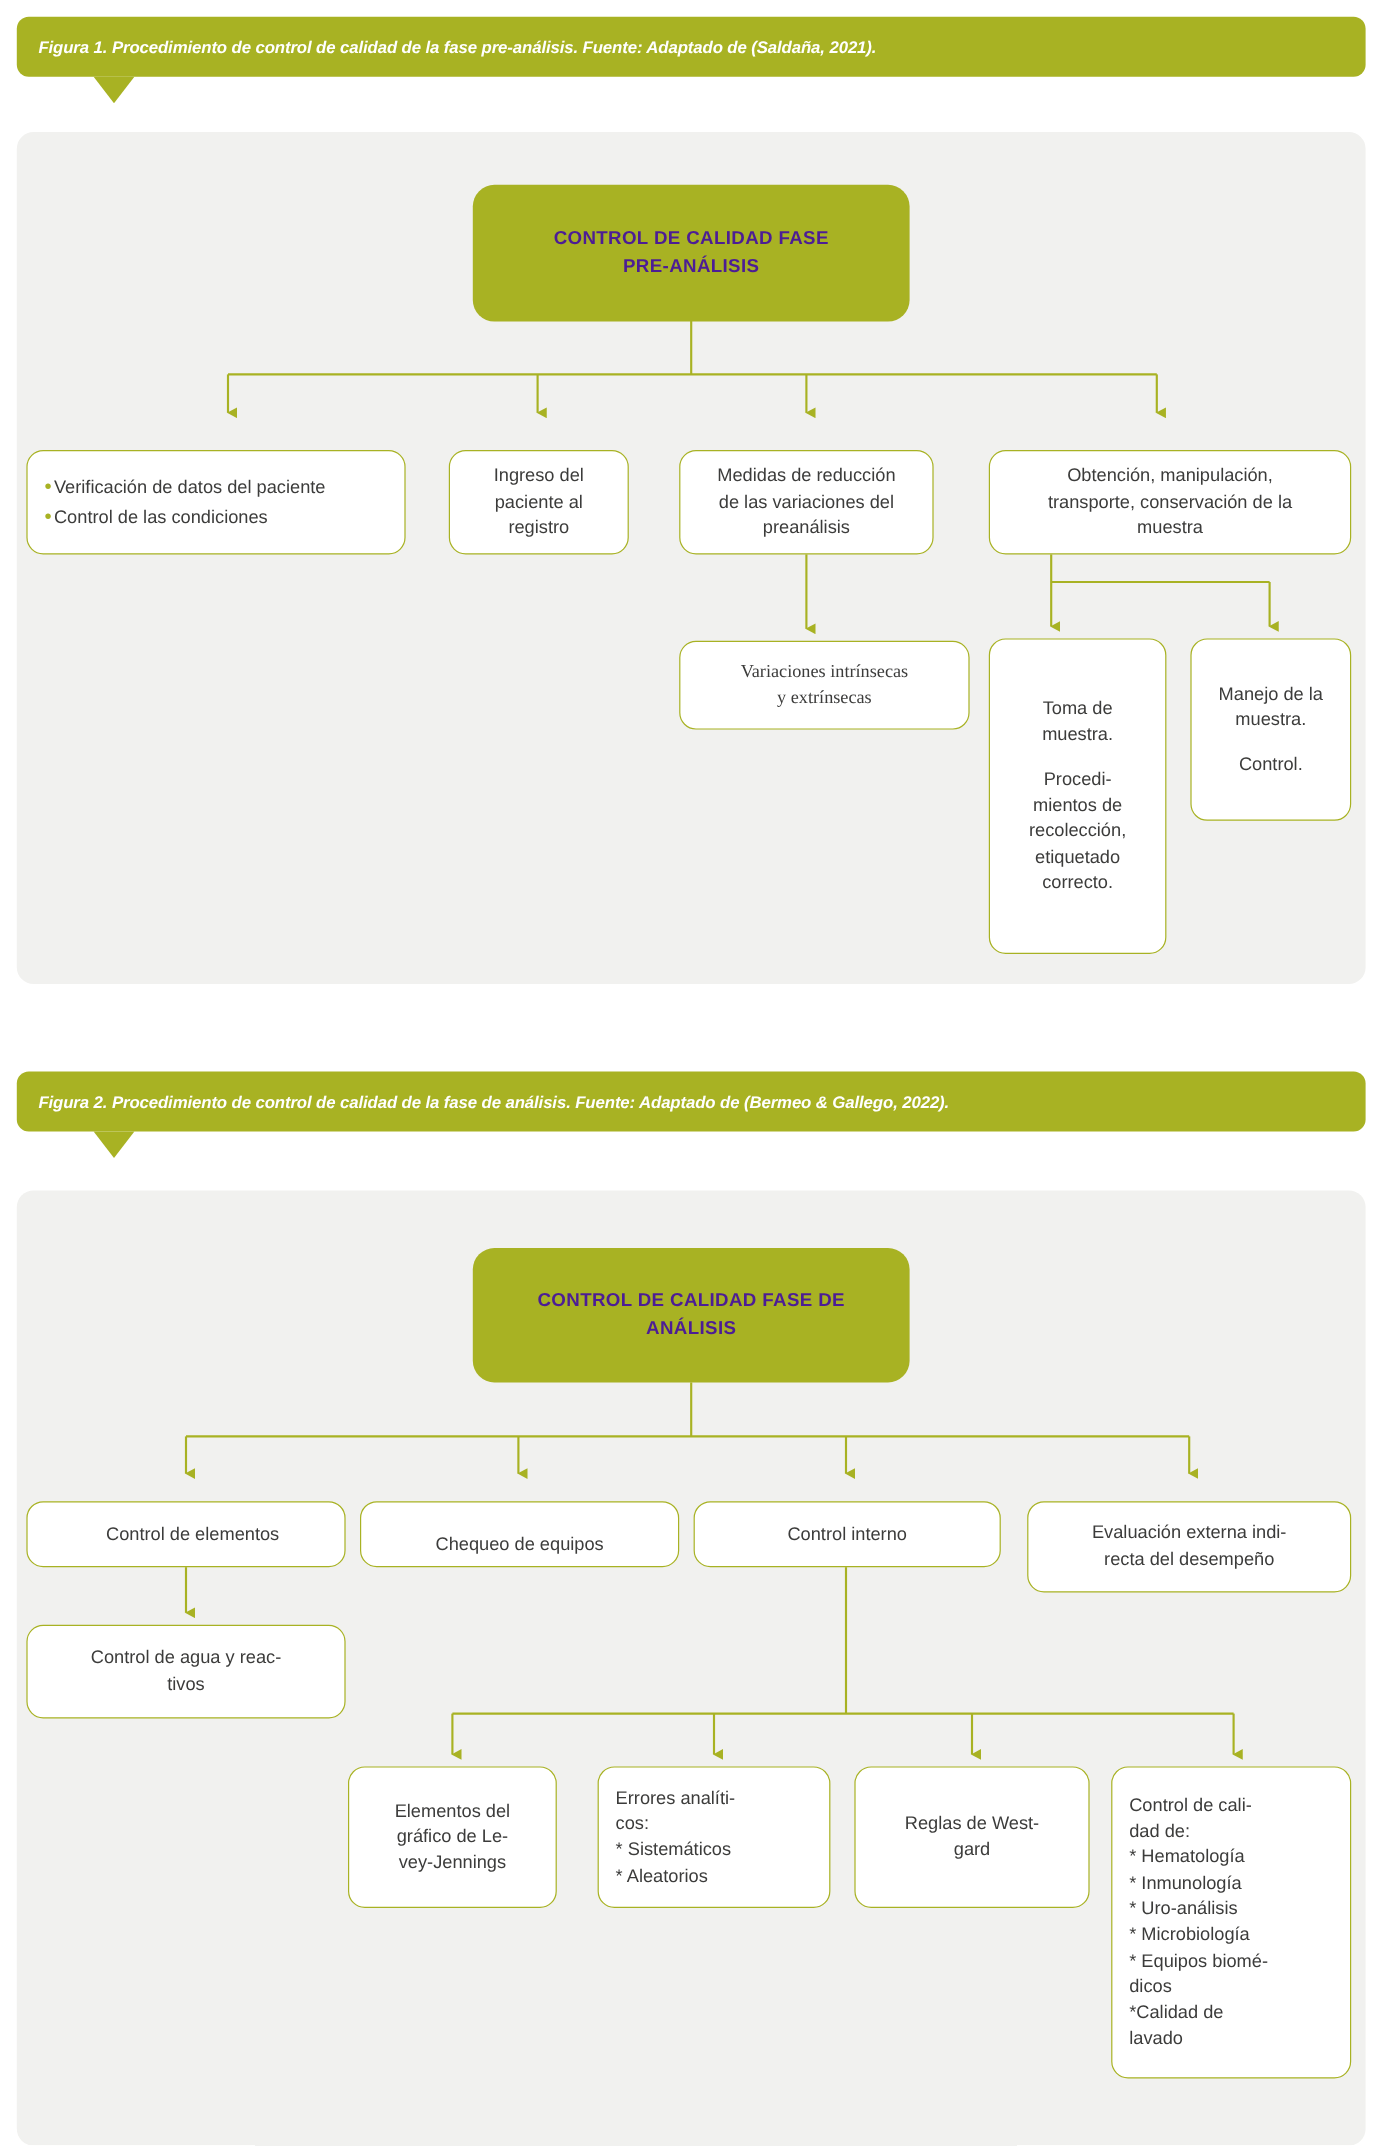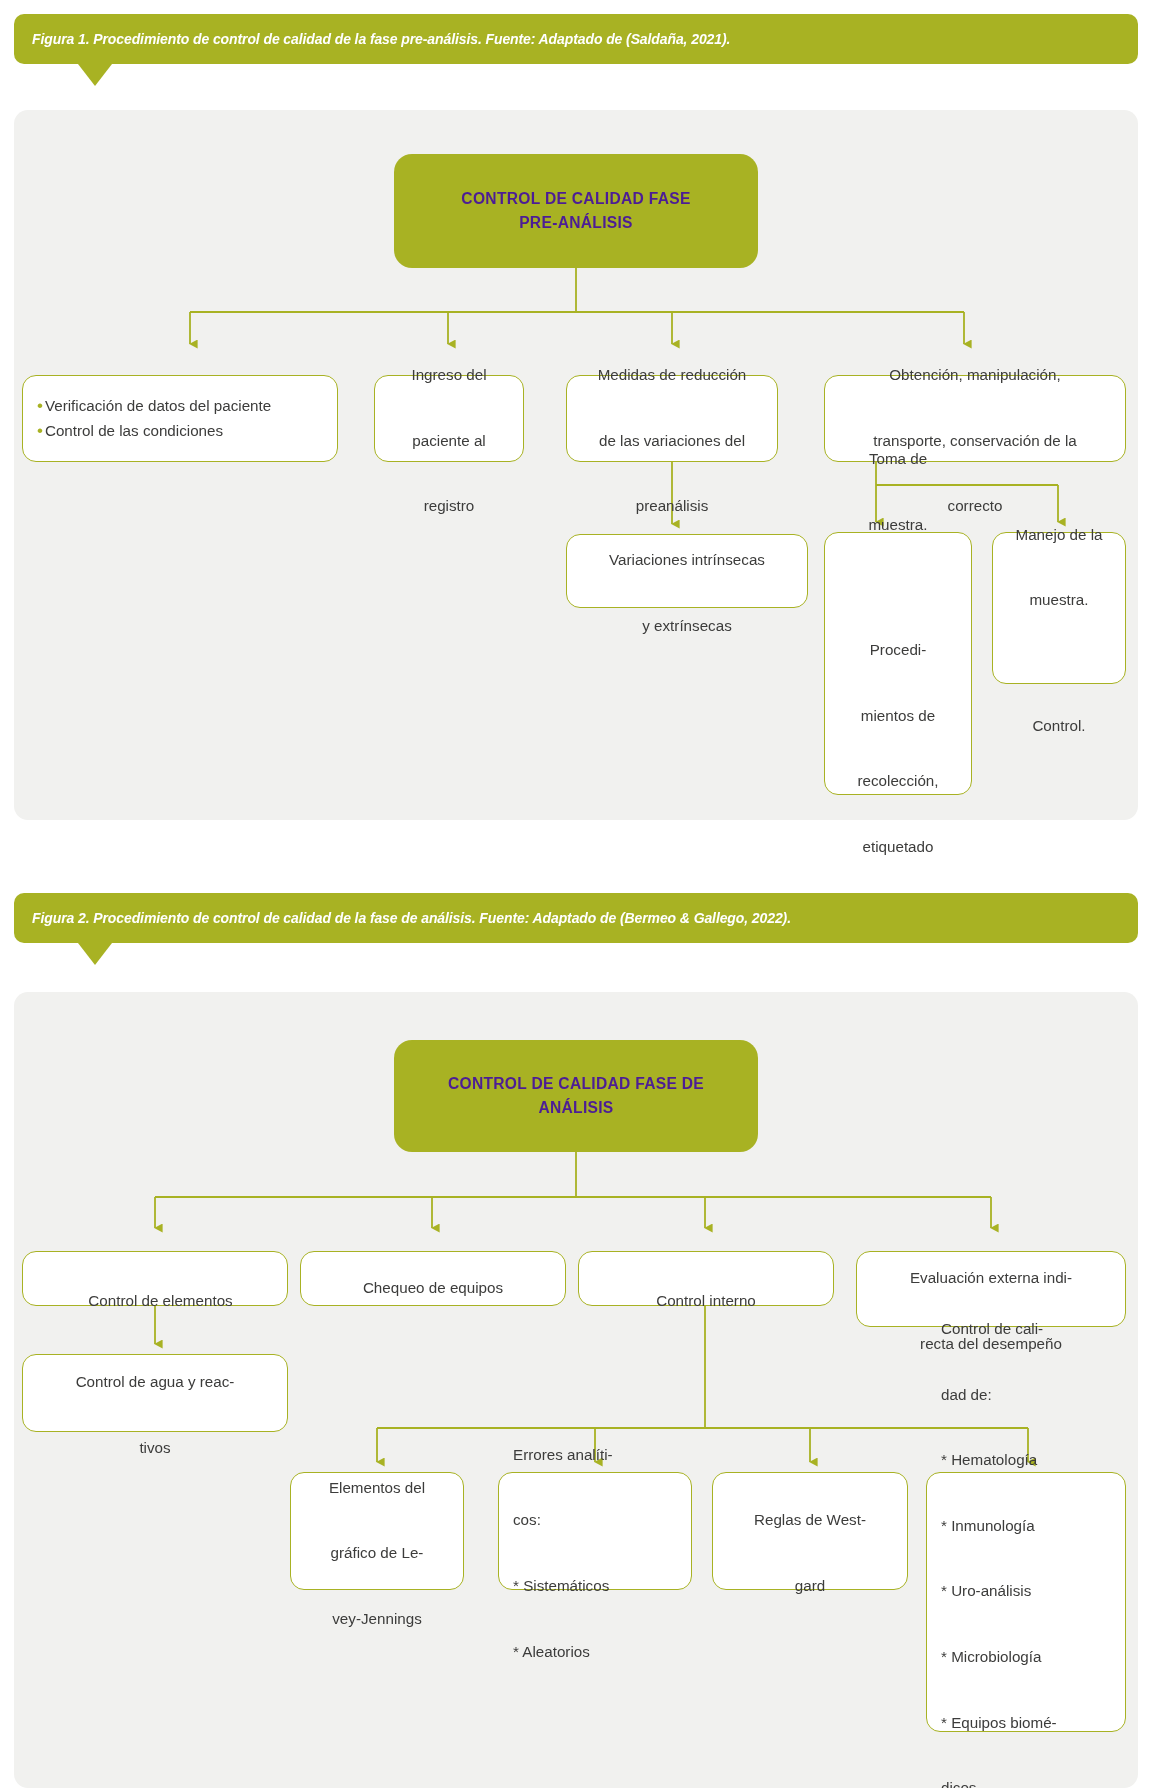--- a/index.html
+++ b/index.html
@@ -67,21 +67,21 @@
     justify-content: center;
     text-align: center;
     padding: 6px 9px;
   }
   .node.left-align {
     justify-content: flex-start;
     text-align: left;
     padding-left: 14px;
   }
   .node .lines { width: 100%; }
-  .node .lines .ln { display: block; margin-top: 44px; }
+  .node .lines .ln { display: block; }
 
   .root {
     position: absolute;
     background: #a8b223;
     border-radius: 18px;
     color: #4c1d95;
     font-weight: bold;
     font-size: 15.6px;
     letter-spacing: 0.3px;
     line-height: 1.55;
@@ -167,25 +167,25 @@
       <span class="ln">Medidas de reducción</span>
       <span class="ln">de las variaciones del</span>
       <span class="ln">preanálisis</span>
     </span>
   </div>
 
   <div class="node" style="left:824px; top:375px; width:302px; height:87px;">
     <span class="lines">
       <span class="ln">Obtención, manipulación,</span>
       <span class="ln">transporte, conservación de la</span>
-      <span class="ln">correcto</span>
-    </span>
-  </div>
-
-  <div class="node" style="left:566px; top:534px; width:242px; height:74px;">
+      <span class="ln">muestra</span>
+    </span>
+  </div>
+
+  <div class="node" style="left:566px; top:534px; width:242px; height:74px;font-family:Liberation Serif, serif;">
     <span class="lines">
       <span class="ln">Variaciones intrínsecas</span>
       <span class="ln">y extrínsecas</span>
     </span>
   </div>
 
   <div class="node" style="left:824px; top:532px; width:148px; height:263px;">
     <span class="lines">
       <span class="ln">Toma de</span>
       <span class="ln">muestra.</span>

